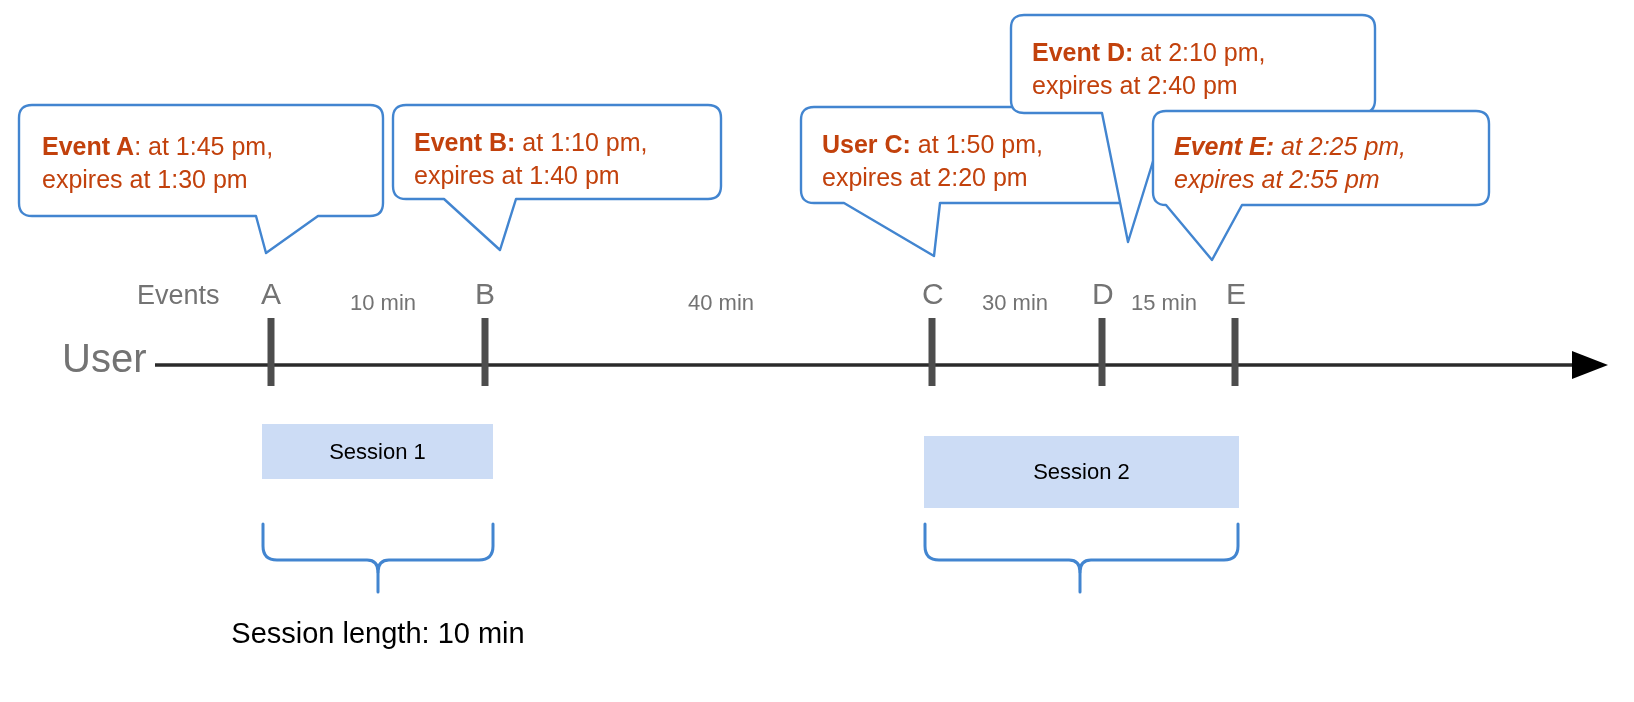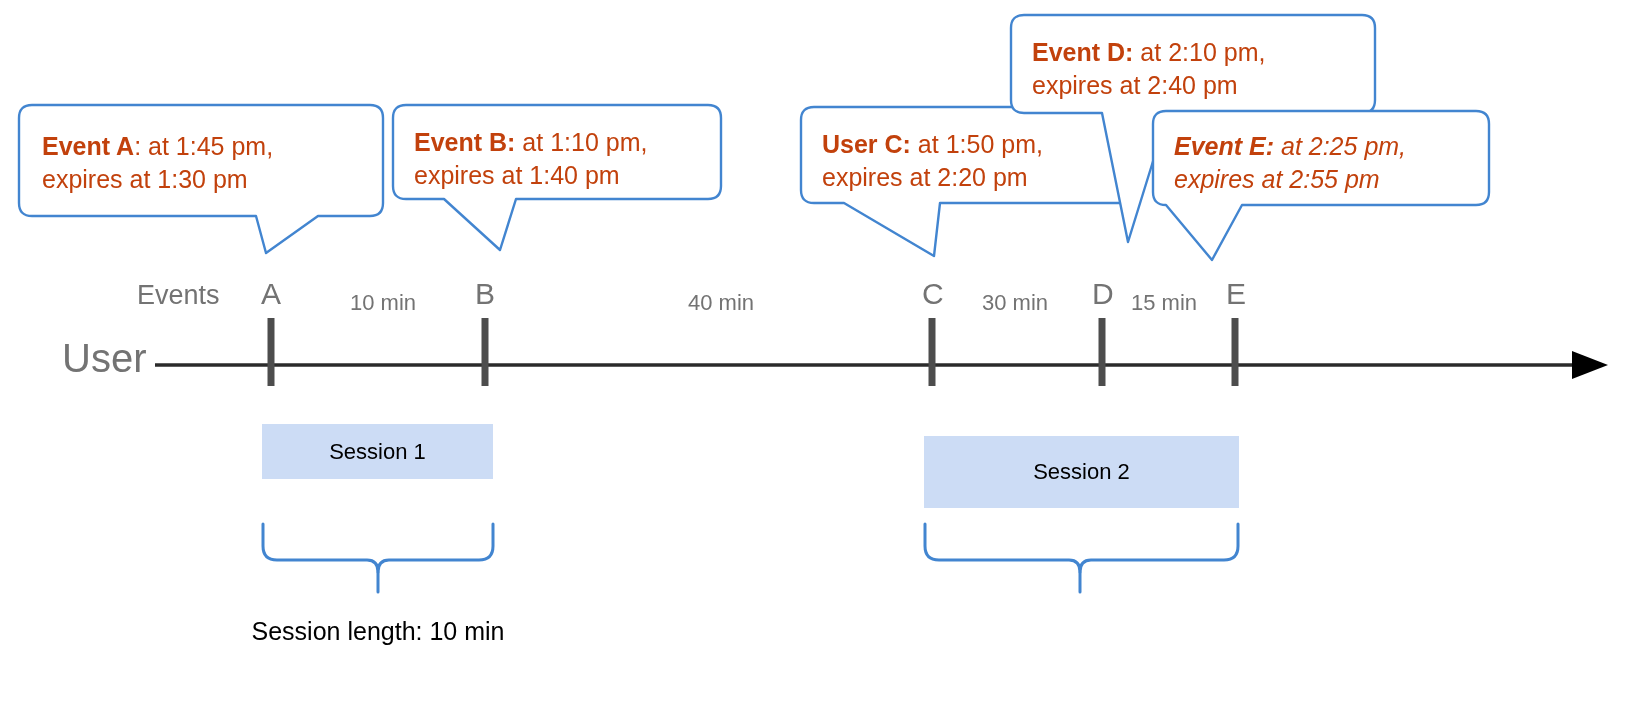--- a/index.html
+++ b/index.html
@@ -67,21 +67,21 @@
     position: absolute;
     background: #ccdcf5;
     display: flex;
     align-items: center;
     justify-content: center;
     color: #000000;
     font-size: 22px;
   }
   .session-len {
     position: absolute;
-    font-size: 25px;
+    font-size: 29px;
     color: #000000;
     white-space: nowrap;
     text-align: center;
   }
 </style>
 </head>
 <body>
 
 <div id="stage">
 

